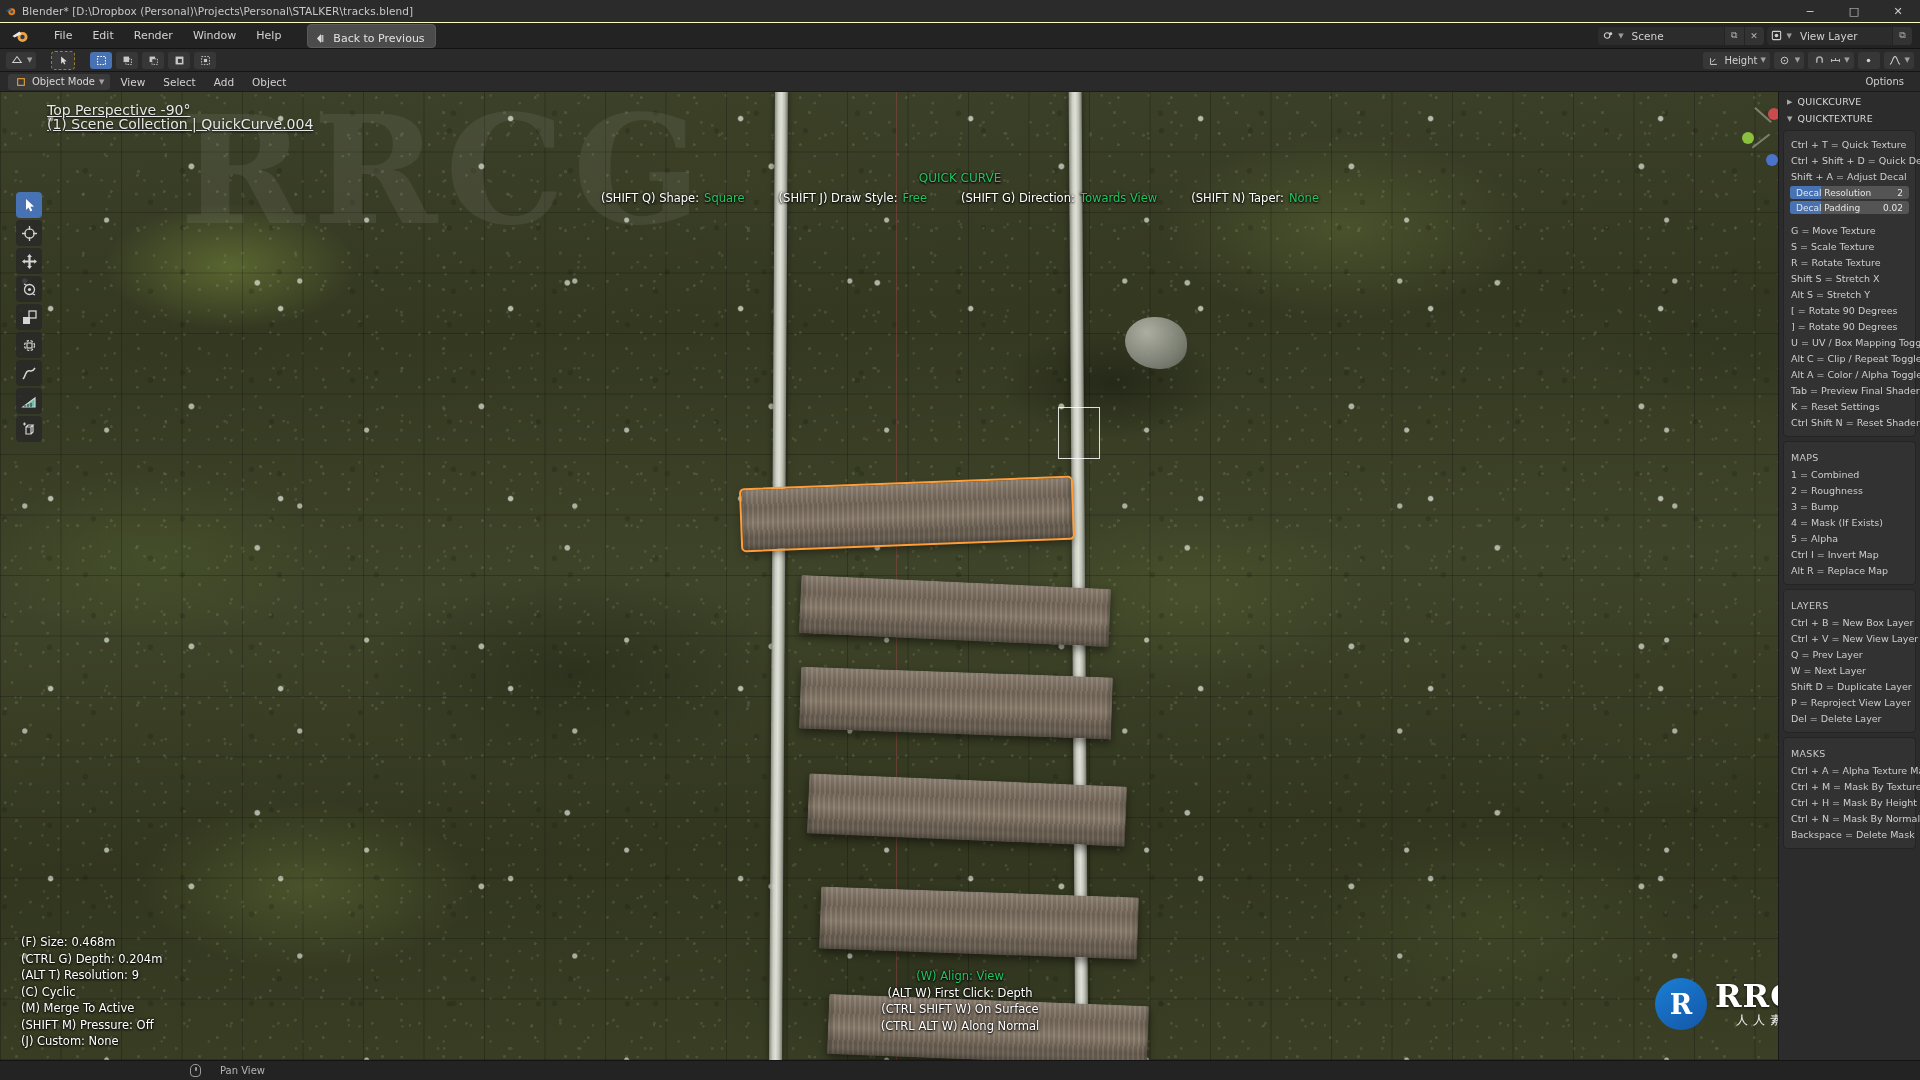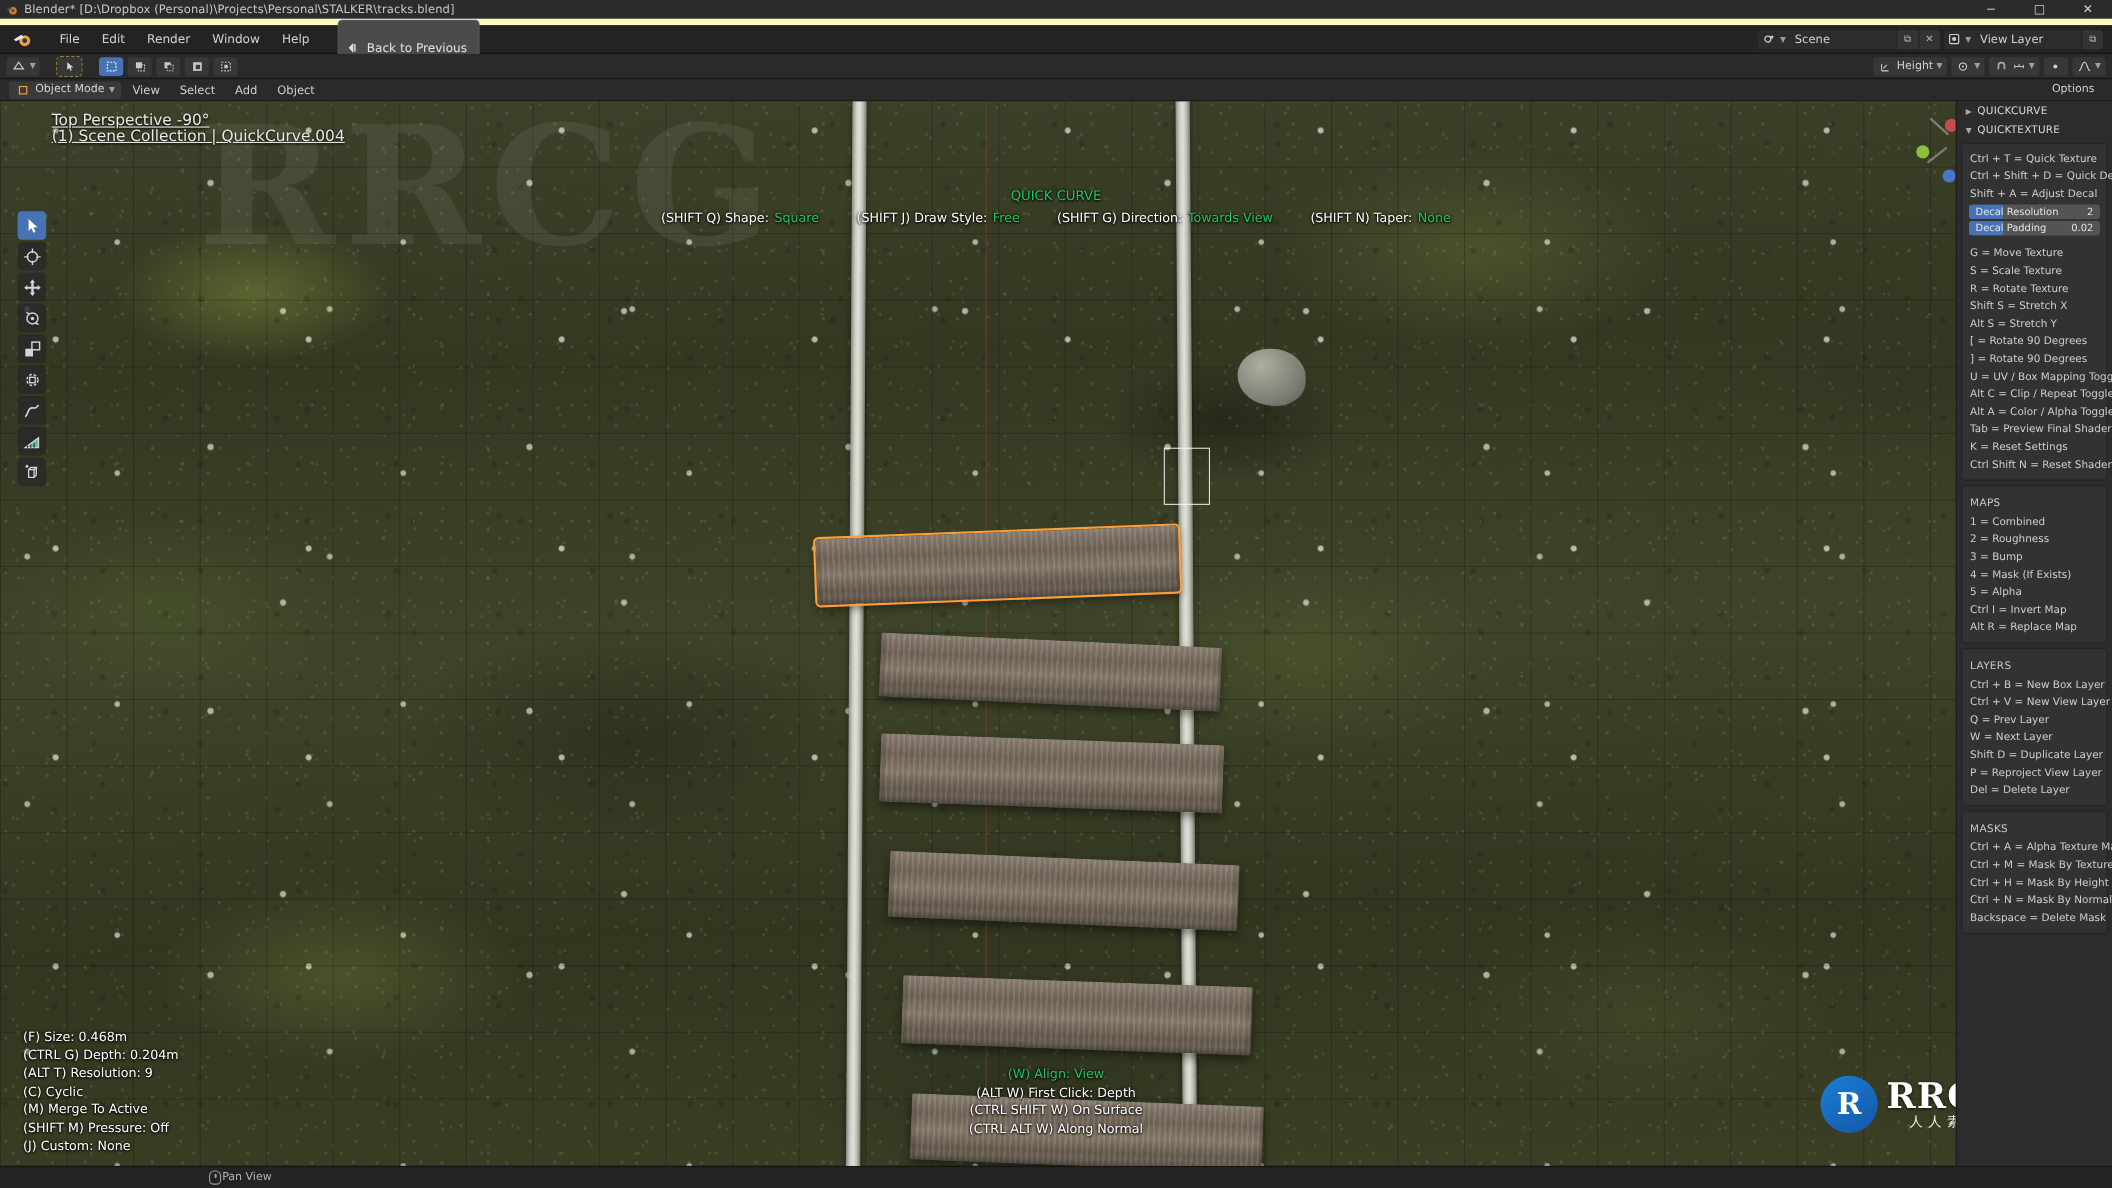--- a/index.html
+++ b/index.html
@@ -8,21 +8,21 @@
     background: #1d1d1d;
     font-family: "DejaVu Sans", sans-serif;
     overflow: hidden;
   }
   body { position: relative; }
 
   
   #titlebar {
     position: absolute; left:0; top:0; width:1920px; height:23px;
     background:#2b2b2b; display:flex; align-items:center;
-    border-bottom:6px solid #fef9c3;
+    border-bottom:1px solid #fef9c3;
   }
   #titlebar .tb-icon {
     width:22px; height:23px; display:flex; align-items:center; justify-content:center;
   }
   #titlebar .tb-icon svg { width:12px; height:12px; }
   #titlebar .tb-title {
     font-size:10.5px; color:#c8c8c8; white-space:nowrap; letter-spacing:.1px;
   }
   #titlebar .tb-spacer { flex:1; }
   .winbtn {
@@ -37,21 +37,21 @@
     border-bottom:1px solid #131313;
   }
   .blender-logo { width:20px; height:16px; margin-right:12px; position:relative; }
   .blender-logo svg { width:18px; height:16px; }
   .menu-item {
     font-size:11px; color:#d2d2d2; padding:3px 10px; border-radius:3px; white-space:nowrap;
   }
   #back-prev {
     margin-left:16px; display:flex; align-items:center; gap:6px;
     background:#4b4b4b; border:1px solid #5a5a5a; border-radius:4px;
-    padding:18px 10px 2px 6px; color:#e2e2e2; font-size:11px;
+    padding:7px 10px 2px 6px; color:#e2e2e2; font-size:11px;
   }
   #back-prev .bp-icon { display:flex; width:13px; height:13px; }
   .menubar-right { margin-left:auto; display:flex; align-items:center; gap:3px; padding-right:8px; }
   .field-pill {
     display:flex; align-items:center; background:#2c2c2c; border-radius:4px;
     height:18px; font-size:10.5px; color:#d0d0d0; overflow:hidden;
   }
   .field-pill .fp-ico { width:20px; display:flex; align-items:center; justify-content:center; }
   .field-pill .fp-caret { font-size:7px; color:#9a9a9a; padding-right:4px; }
   .field-pill .fp-text { padding:0 10px 0 4px; min-width:96px; }
@@ -241,21 +241,21 @@
   }
   .np-slider .fill { position:absolute; left:0; top:0; bottom:0; background:#4772b3; }
   .np-slider span { position:relative; z-index:1; }
 
   
   #statusbar {
     position:absolute; left:0; bottom:0; width:1920px; height:20px;
     background:#232323; display:flex; align-items:center; border-top:1px solid #141414;
     color:#b4b4b4; font-size:10px;
   }
-  .sb-item { display:flex; align-items:center; gap:1px; margin-left:190px; }
+  .sb-item { display:flex; align-items:center; gap:19px; margin-left:190px; }
   .sb-mouse {
     width:11px; height:13px; border:1px solid #9a9a9a; border-radius:5px 5px 4px 4px;
     position:relative;
   }
   .sb-mouse:after {
     content:""; position:absolute; left:4px; top:1.5px; width:2px; height:4px;
     background:#9a9a9a; border-radius:1px;
   }
 
   

